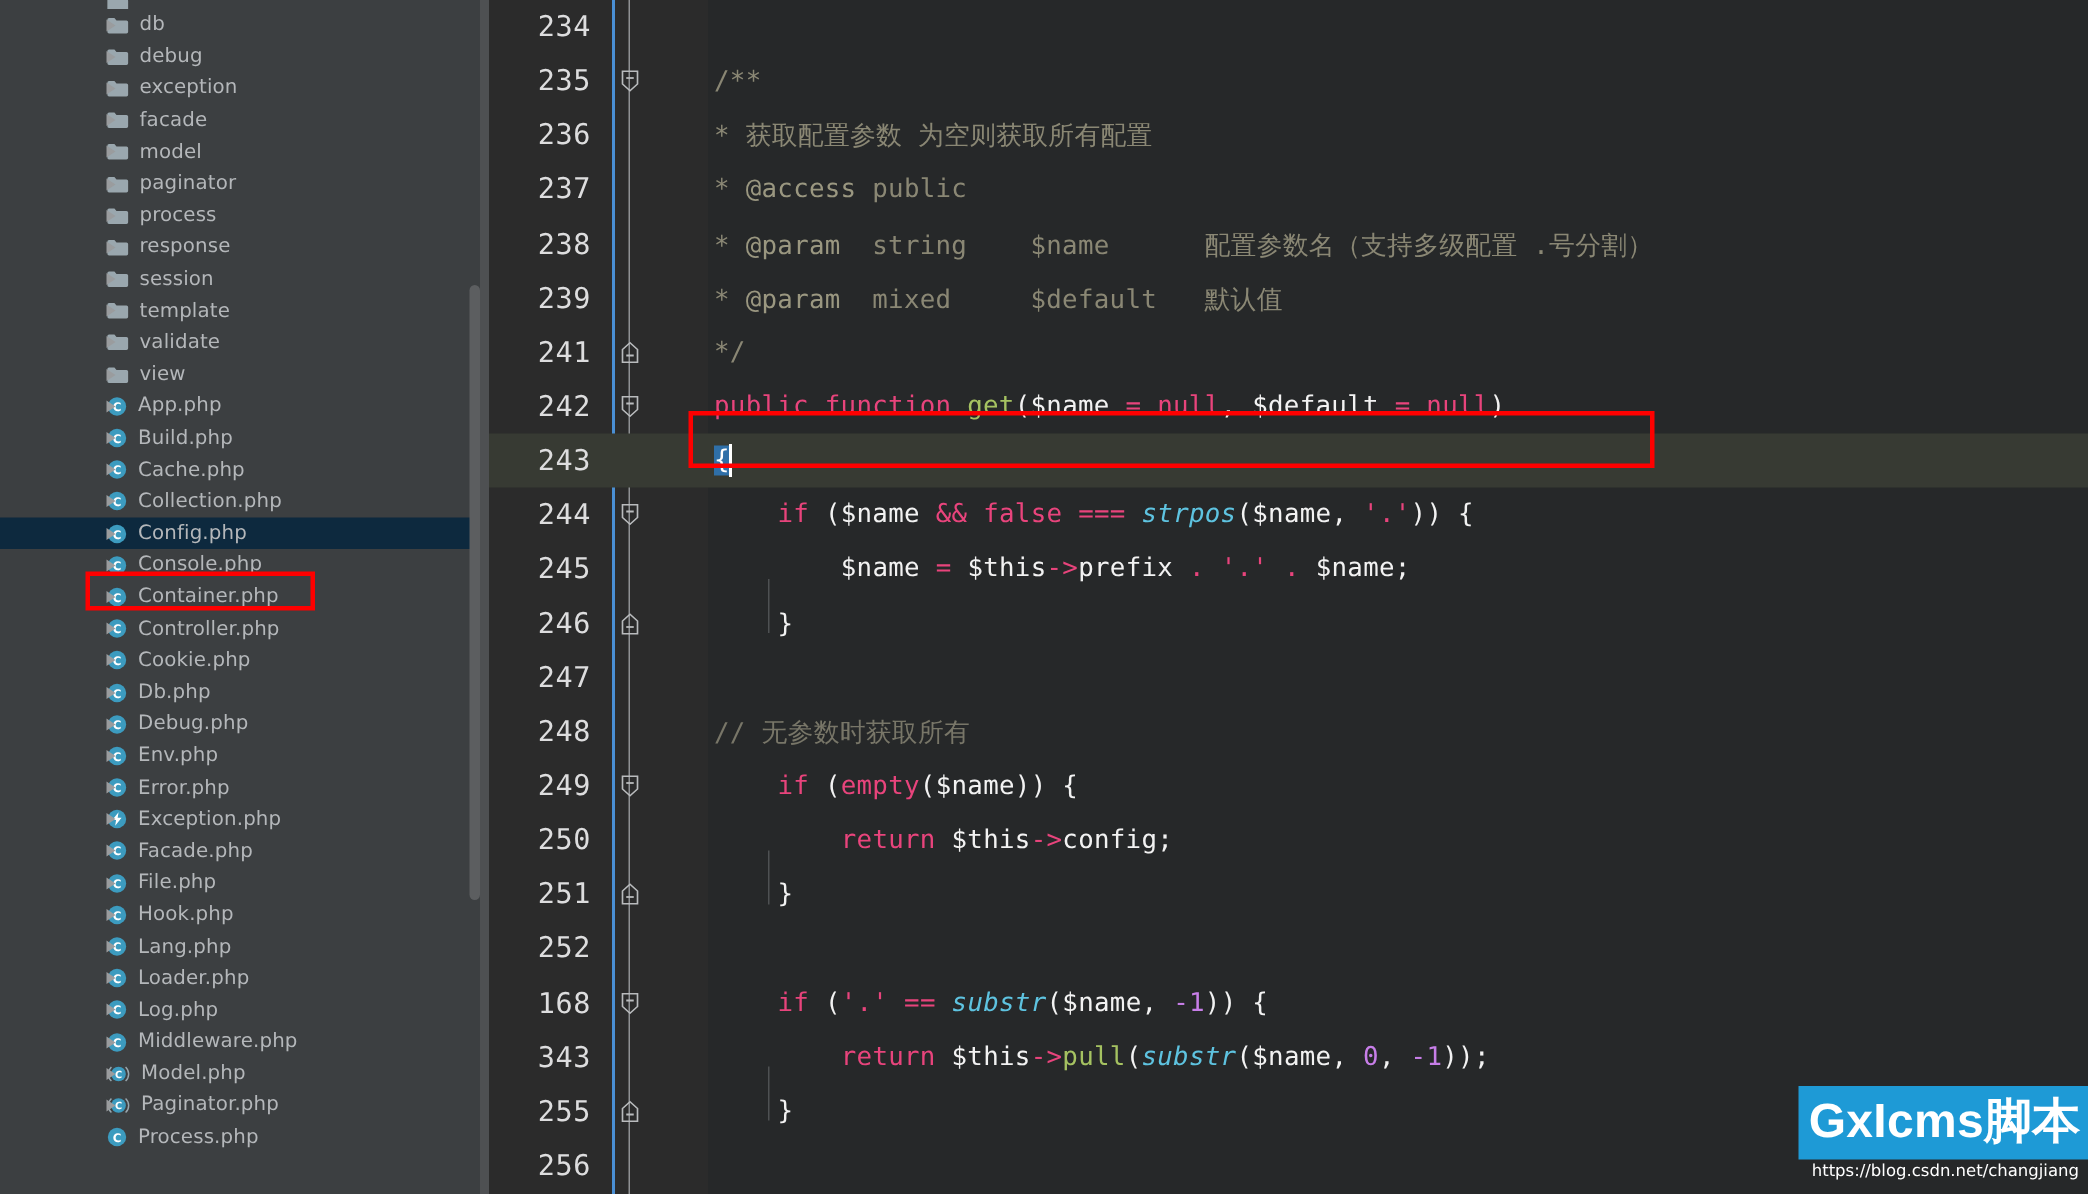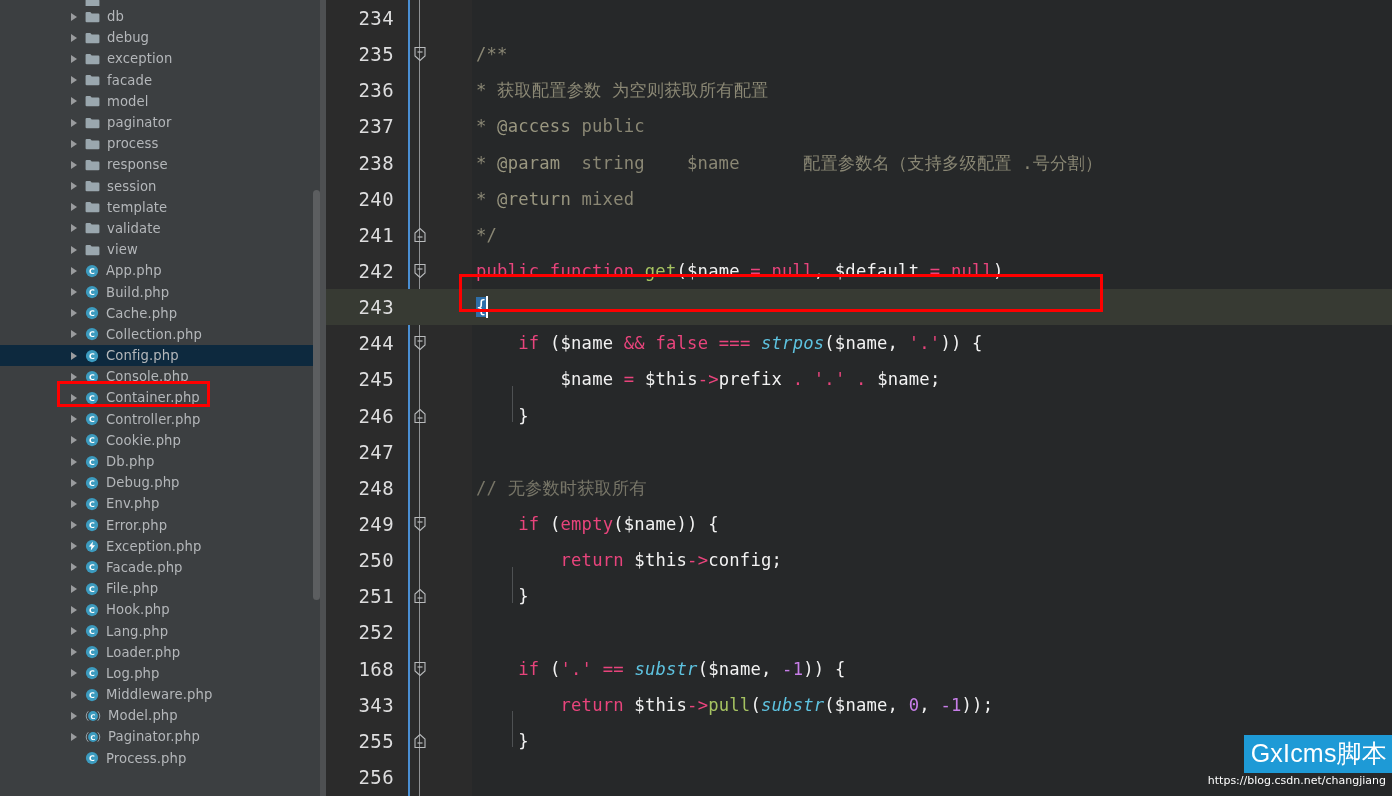--- a/index.html
+++ b/index.html
@@ -17,21 +17,21 @@
     width:326px; height:796px;
     background:#3c3f41;
     overflow:hidden;
     flex:0 0 326px;
   }
   .tree-row {
     position:relative;
     height:21.2px;
     display:flex;
     align-items:center;
-    padding-left:70px;
+    padding-left:56px;
     white-space:nowrap;
   }
   .tree-row.selected { background:#0d293e; }
   .tree-row .arrow {
     position:absolute;
     left:71px;
     width:0; height:0;
     border-left:6px solid #9a9c9e;
     border-top:4px solid transparent;
     border-bottom:4px solid transparent;
@@ -156,22 +156,22 @@
     font-size:11px;
     color:#ffffff;
     white-space:nowrap;
   }
   #wm-badge {
     position:absolute;
     right:0px; bottom:23px;
     background:#1e9ad6;
     padding:2px 5px 3px 7px;
     font-family:"Liberation Sans", sans-serif;
-    font-weight:normal;
-    font-size:25px;
+    font-weight:bold;
+    font-size:32px;
     color:#ffffff;
     letter-spacing:0.2px;
     white-space:nowrap;
   }
 </style>
 </head>
 <body>
 
 <div id="app">
 
@@ -563,22 +563,22 @@
         </div>
         <div class="code-line">
           <span class="ln">237</span>
           <span class="codetext"> <span class="t-doc">* <span class="t-doctag">@access</span> public</span></span>
         </div>
         <div class="code-line">
           <span class="ln">238</span>
           <span class="codetext"> <span class="t-doc">* <span class="t-doctag">@param</span>  string    $name      配置参数名（支持多级配置 .号分割）</span></span>
         </div>
         <div class="code-line">
-          <span class="ln">240</span>
-          <span class="codetext"> <span class="t-doc">* <span class="t-doctag">@return</span> mixed</span></span>
+          <span class="ln">239</span>
+          <span class="codetext"> <span class="t-doc">* <span class="t-doctag">@param</span>  mixed     $default   默认值</span></span>
         </div>
         <div class="code-line">
           <span class="ln">241</span>
           <span class="fold"><svg width="16" height="16" viewBox="0 0 16 16">
               <path d="M3 14.5 H13 V6 L8 1.5 L3 6 Z" fill="none" stroke="#b9bbbd" stroke-width="1.1"></path>
               <line x1="5.5" y1="10" x2="10.5" y2="10" stroke="#b9bbbd" stroke-width="1.2"></line>
             </svg></span>
           <span class="codetext"> <span class="t-doc">*/</span></span>
         </div>
         <div class="code-line">

